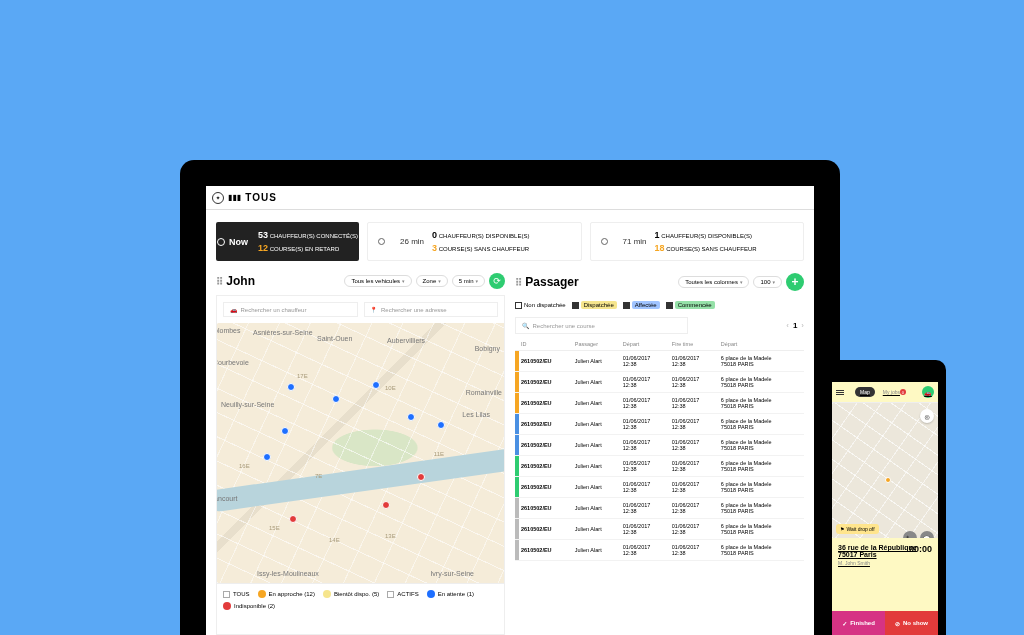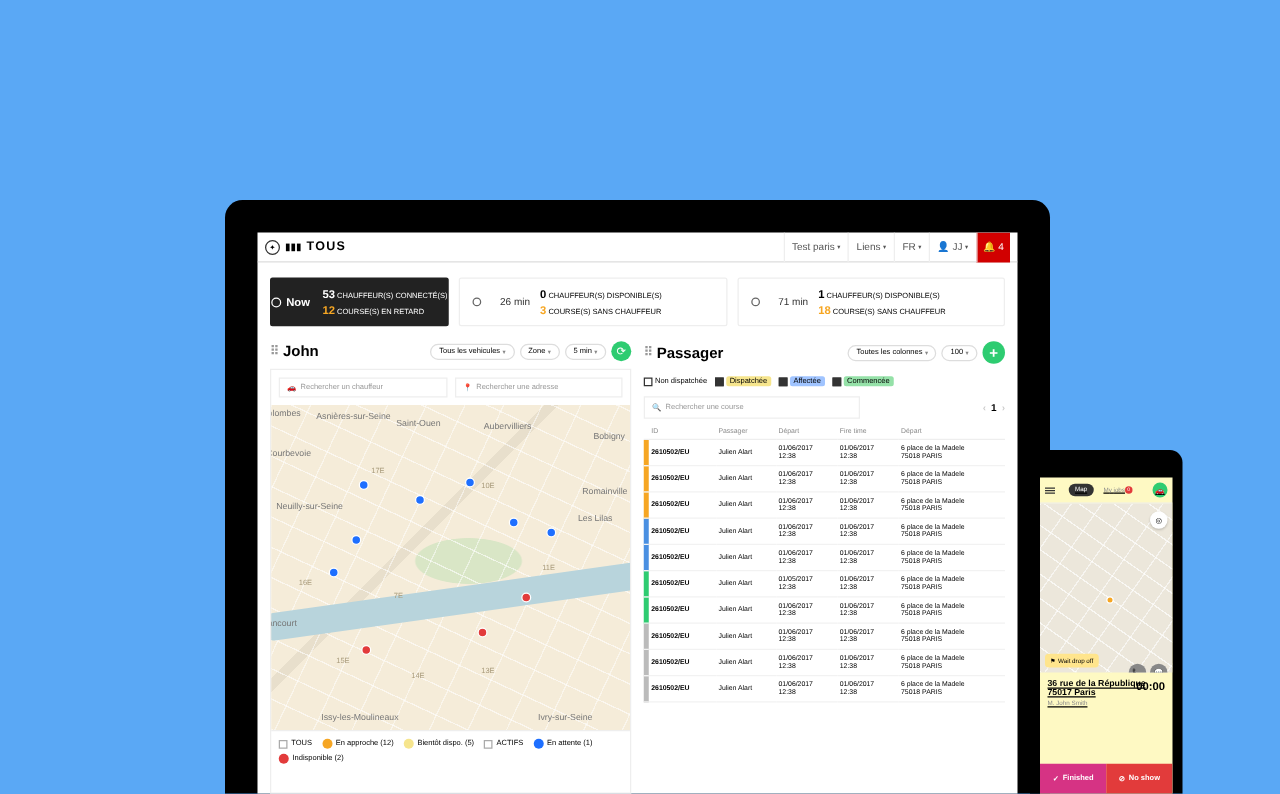--- a/index.html
+++ b/index.html
@@ -150,43 +150,20 @@
 <body>
 
 <div class="desktop">
   <div class="desktop-screen">
 
     <div class="header">
       <div class="header-left">
         <span class="logo-circle">✦</span>
         <span style="font-size:8px;">▮▮▮</span>
         <span class="brand">TOUS</span>
-      </div>
-      <div class="header-right">
-        <div class="header-item">
-            <span>Test paris</span>
-            <span style="font-size:5px;">▾</span>
-          </div>
-        <div class="header-item">
-            <span>Liens</span>
-            <span style="font-size:5px;">▾</span>
-          </div>
-        <div class="header-item">
-            <span>FR</span>
-            <span style="font-size:5px;">▾</span>
-          </div>
-        <div class="header-item">
-            <span>👤</span>
-            <span>JJ</span>
-            <span style="font-size:5px;">▾</span>
-          </div>
-        <div class="header-item notif">
-            <span>🔔</span>
-            <span>4</span>
-          </div>
       </div>
     </div>
 
     <div class="stats-row">
       <div class="now-box">
         <span class="now-clock"></span>
         <span class="now-text">Now</span>
         <div class="now-stats">
           <div><span class="num">53</span> <span>CHAUFFEUR(S) CONNECTÉ(S)</span></div>
           <div><span class="num orange">12</span> <span>COURSE(S) EN RETARD</span></div>

